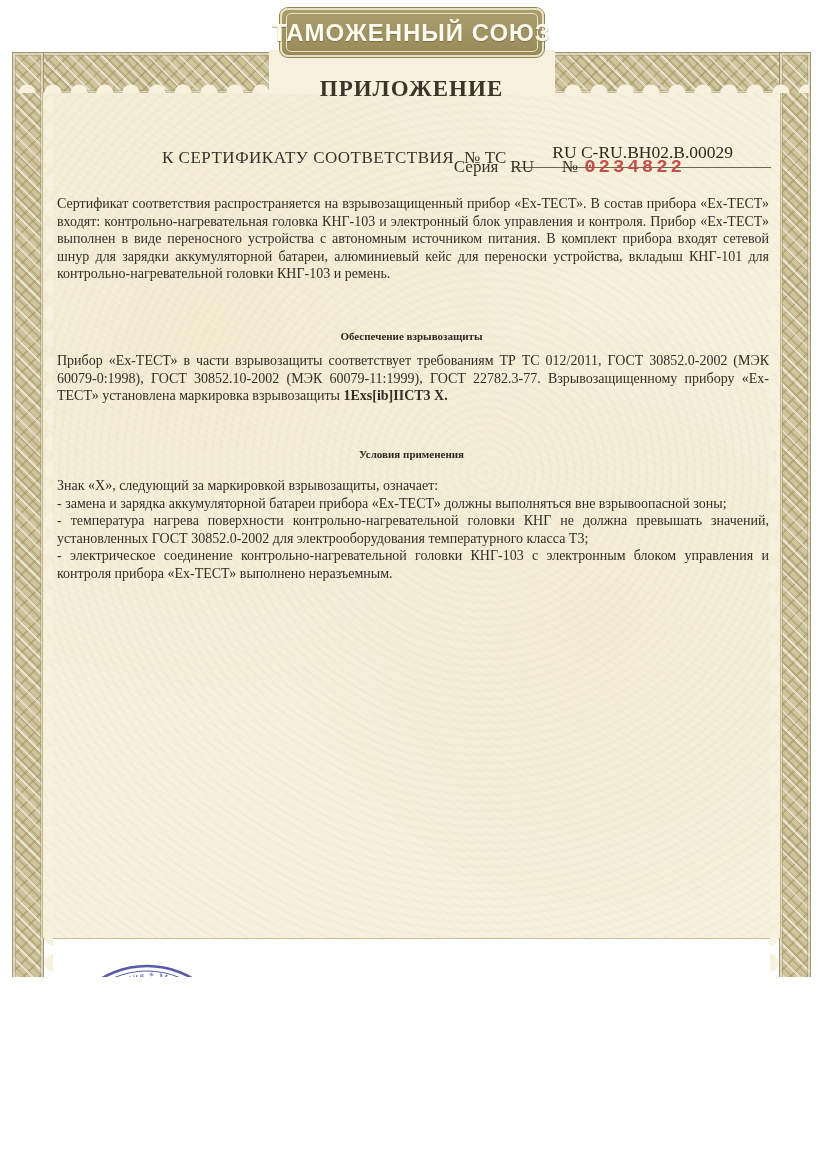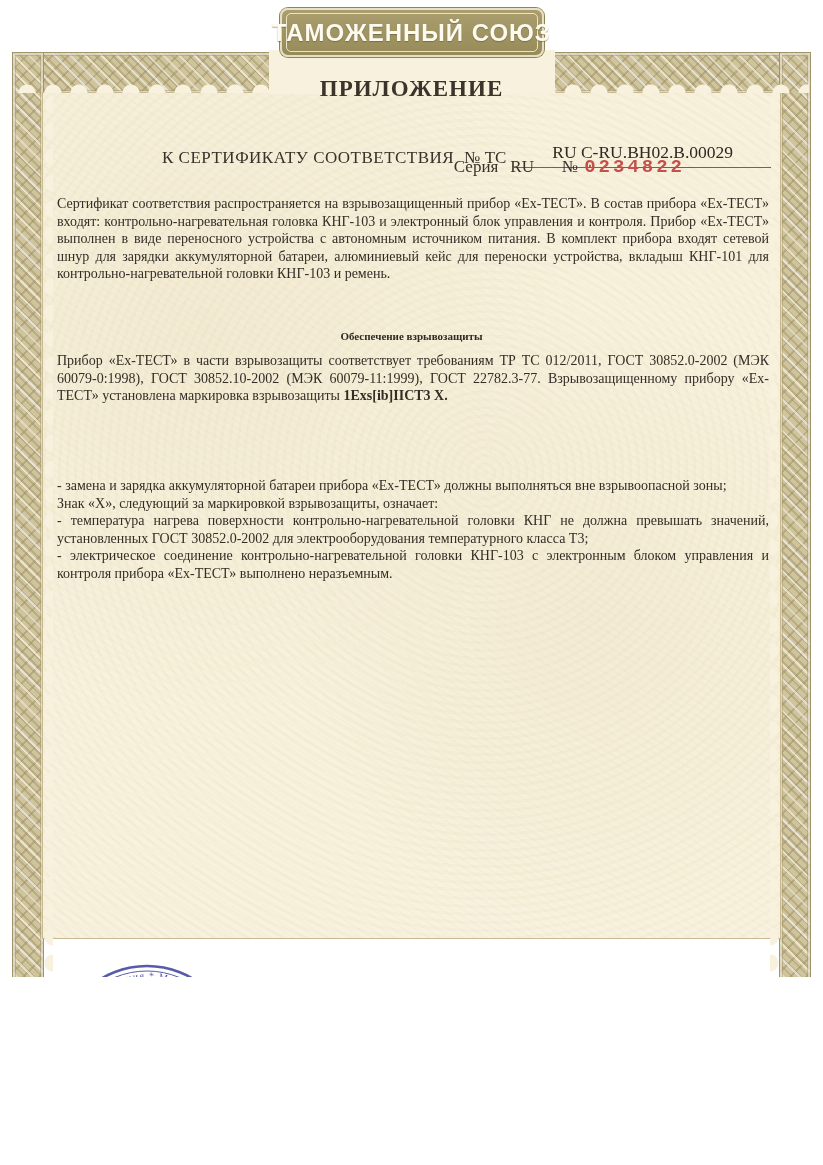--- a/index.html
+++ b/index.html
@@ -132,23 +132,24 @@
   </div>
   <div class="series-row">
     <span>Серия</span><span class="series-region">RU</span><span class="serial-prefix">№</span><span class="serial-number">0234822</span>
   </div>
 
   <div class="para p-ident">Сертификат соответствия распространяется на взрывозащищенный прибор «Ех-ТЕСТ». В состав прибора «Ех-ТЕСТ» входят: контрольно-нагревательная головка КНГ-103 и электронный блок управления и контроля. Прибор «Ех-ТЕСТ» выполнен в виде переносного устройства с автономным источником питания. В комплект прибора входят сетевой шнур для зарядки аккумуляторной батареи, алюминиевый кейс для переноски устройства, вкладыш КНГ-101 для контрольно-нагревательной головки КНГ-103 и ремень.</div>
 
   <div class="h-center h-explosion">Обеспечение взрывозащиты</div>
   <div class="para p-explosion"><span>Прибор «Ех-ТЕСТ» в части взрывозащиты соответствует требованиям ТР ТС 012/2011, ГОСТ 30852.0-2002 (МЭК 60079-0:1998), ГОСТ 30852.10-2002 (МЭК 60079-11:1999), ГОСТ 22782.3-77. Взрывозащищенному прибору «Ех-ТЕСТ» установлена маркировка взрывозащиты </span><span class="marking">1Ехs[ib]IIСТ3 Х.</span></div>
 
+  <div class="h-center h-conditions">Условия применения</div>
   <div class="para p-conditions">
+    <p>Знак «Х», следующий за маркировкой взрывозащиты, означает:</p>
     <p>- замена и зарядка аккумуляторной батареи прибора «Ех-ТЕСТ» должны выполняться вне взрывоопасной зоны;</p>
-    <p>Знак «Х», следующий за маркировкой взрывозащиты, означает:</p>
     <p>- температура нагрева поверхности контрольно-нагревательной головки КНГ не должна превышать значений, установленных ГОСТ 30852.0-2002 для электрооборудования температурного класса Т3;</p>
     <p>- электрическое соединение контрольно-нагревательной головки КНГ-103 с электронным блоком управления и контроля прибора «Ех-ТЕСТ» выполнено неразъемным.</p>
   </div>
 
   <svg class="stamp-svg" style="left:52px;top:960px;opacity:.85" width="190" height="190" viewBox="0 0 190 190">
     <g fill="none" stroke="#3b3f9b">
       <circle cx="95" cy="95" r="89" stroke-width="2.5"></circle>
       <circle cx="95" cy="95" r="84" stroke-width="1"></circle>
       <circle cx="95" cy="95" r="54" stroke-width="1.5"></circle>
     </g>

